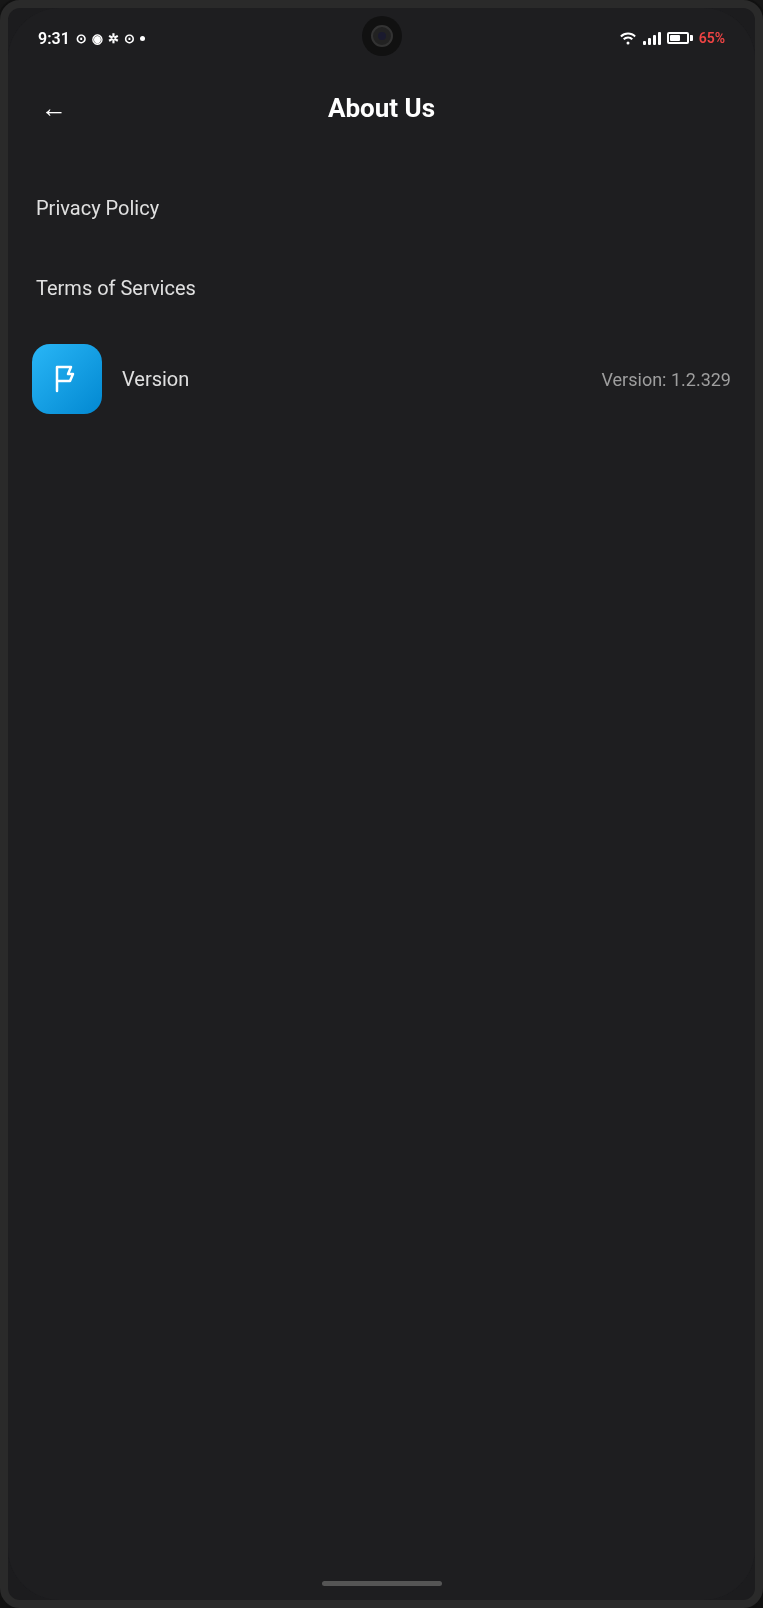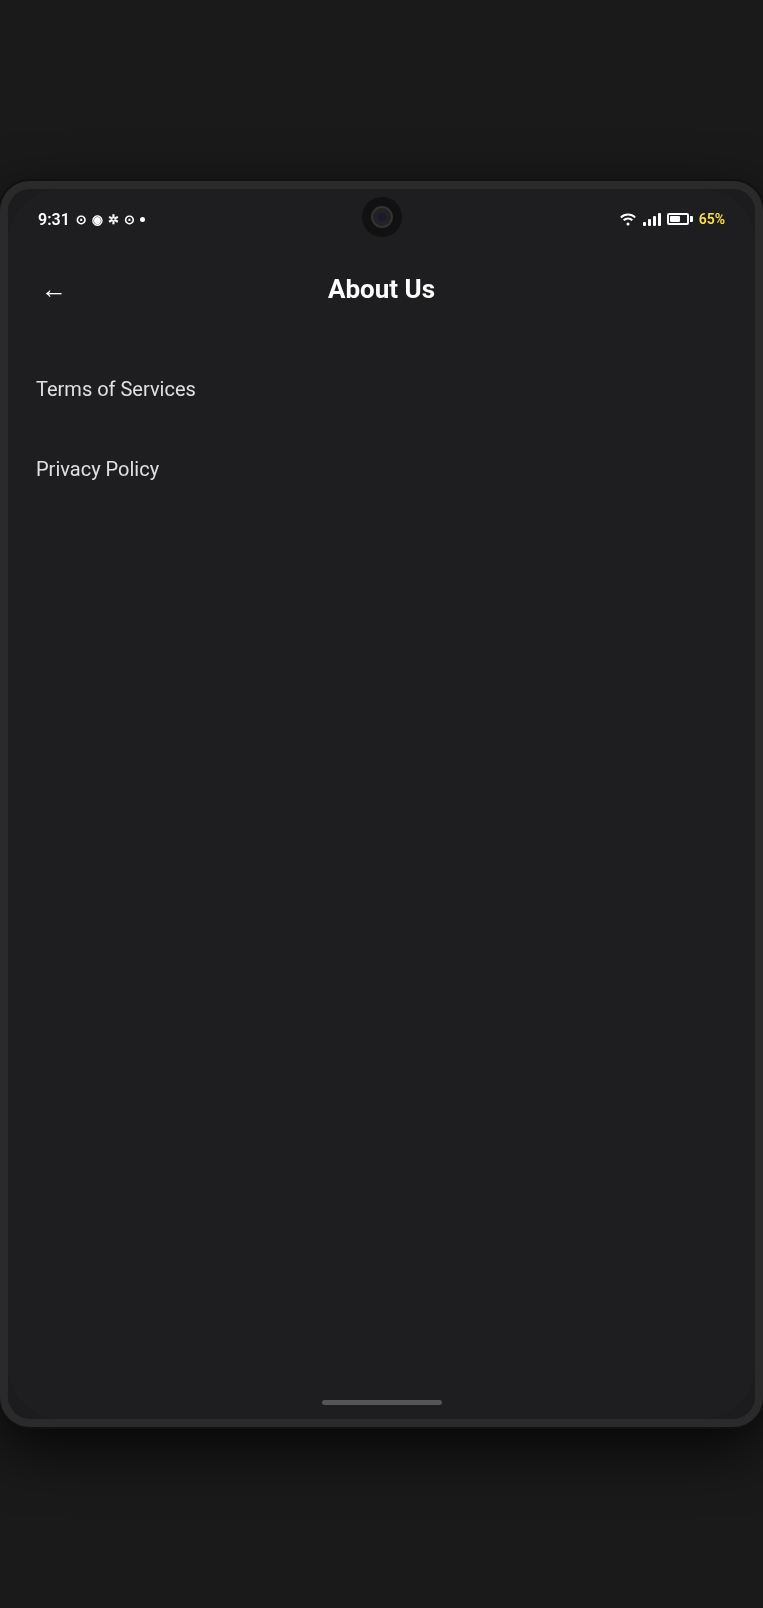--- a/index.html
+++ b/index.html
@@ -8,23 +8,23 @@
       background: #1a1a1a;
       display: flex;
       justify-content: center;
       align-items: center;
       min-height: 100vh;
       font-family: -apple-system, BlinkMacSystemFont, 'Segoe UI', Roboto, sans-serif;
     }
 
     .phone-frame {
       width: 763px;
-      height: 1246px;
+      height: 1608px;
       background: #1c1c1e;
-      border-radius: 30px;
+      border-radius: 20px;
       border: 8px solid #2a2a2a;
       position: relative;
       overflow: hidden;
       box-shadow: 0 0 0 2px #111, 0 20px 60px rgba(0,0,0,0.8);
     }
 
     
     .phone-frame::before {
       content: '';
       position: absolute;
@@ -74,21 +74,21 @@
       gap: 6px;
       color: #ffffff;
       font-size: 16px;
       font-weight: 600;
     }
 
     .status-right {
       display: flex;
       align-items: center;
       gap: 6px;
-      color: #fde047;
+      color: #ef4444;
       font-size: 14px;
       font-weight: 600;
     }
 
     
     .camera-notch {
       position: absolute;
       top: 8px;
       left: 50%;
       transform: translateX(-50%);
@@ -343,27 +343,38 @@
     <div class="app-bar">
       <div class="back-button">
         <span>←</span>
       </div>
       <span class="page-title">About Us</span>
     </div>
 
     <div class="content">
 
       <div class="list-item">
+        <span>Privacy Policy</span>
+      </div>
+
+      <div class="list-item">
         <span>Terms of Services</span>
       </div>
 
-      <div class="list-item">
-        <span>Privacy Policy</span>
-      </div>
-
+      <div class="version-item">
+        <div class="app-icon">
+          <svg width="36" height="36" viewBox="0 0 36 36" fill="white">
+            <path d="M8 6v24M8 6h14l-3 7h5l-3 7H8" stroke="white" stroke-width="2.5" stroke-linecap="round" stroke-linejoin="round" fill="none"></path>
+          </svg>
+        </div>
+        <div class="version-text-group">
+          <span class="version-label">Version</span>
+          <span class="version-value">Version: 1.2.329</span>
+        </div>
+      </div>
 
     </div>
 
     <div class="home-indicator">
       <div class="home-bar"></div>
     </div>
 
   </div>
 </div>
 

